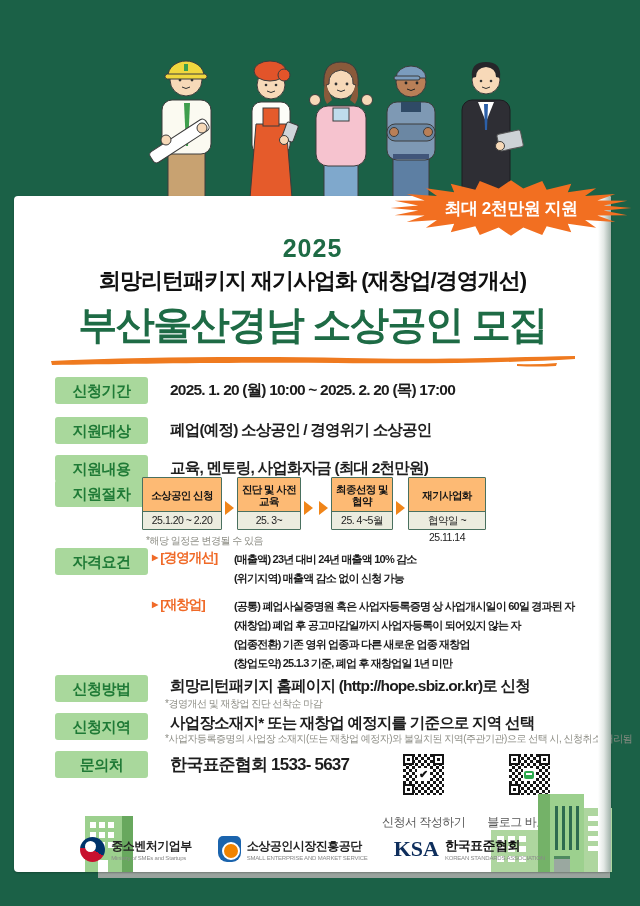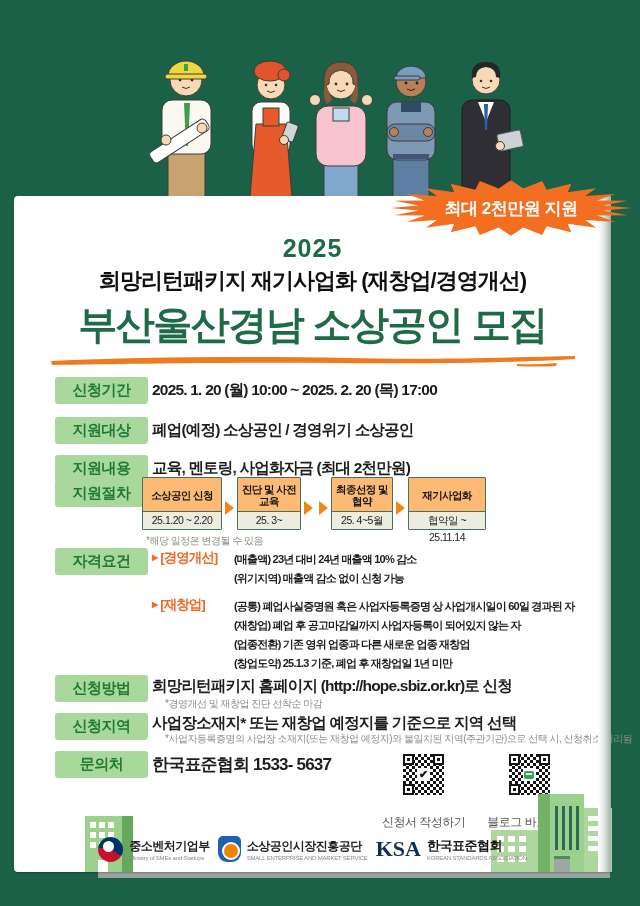--- a/index.html
+++ b/index.html
@@ -22,22 +22,22 @@
   .burst span { color:#fff; font-weight:800; font-size:17px; letter-spacing:-0.5px; }
 
   
   .titles { position:absolute; top:38px; left:0; width:100%; text-align:center; }
   .t-year { font-size:25px; font-weight:800; color:#1e6b45; letter-spacing:1px; }
   .t-sub  { font-size:22px; font-weight:800; color:#101010; letter-spacing:-1px; margin-top:3px; }
   .t-main { font-size:39px; font-weight:800; color:#1e6b45; letter-spacing:-1.5px; margin-top:2px; }
   .brush  { width:532px; height:14px; margin:1px auto 0; display:block; }
 
   
-  .lab { position:absolute; left:41px; width:93px; height:27px; line-height:27px; background:#a9d89c; color:#1f7a36; font-weight:800; font-size:15px; text-align:center; border-radius:3px; letter-spacing:-0.5px;font-family:Liberation Serif, serif; }
-  .val { position:absolute; left:138px; font-size:15.5px; font-weight:700; color:#1d1d1d; letter-spacing:-0.8px; white-space:nowrap; }
+  .lab { position:absolute; left:41px; width:93px; height:27px; line-height:27px; background:#a9d89c; color:#1f7a36; font-weight:800; font-size:15px; text-align:center; border-radius:3px; letter-spacing:-0.5px; }
+  .val { position:absolute; left:156px; font-size:15.5px; font-weight:700; color:#1d1d1d; letter-spacing:-0.8px; white-space:nowrap; }
   .note { position:absolute; left:151px; font-size:10px; color:#8d8d85; letter-spacing:-0.5px; white-space:nowrap; }
 
   
   .flow { position:absolute; left:128px; top:281px; display:flex; align-items:flex-start; }
   .step { border:1.5px solid #49705f; background:#fdba74; border-radius:1px; }
   .step .nm { min-height:33px; display:flex; align-items:center; justify-content:center; font-size:10.5px; font-weight:800; color:#161616; text-align:center; letter-spacing:-0.6px; line-height:12px; padding:2px 1px; }
   .step .dt { border-top:1.5px solid #49705f; background:#ececе4; background:#ececdf; font-size:10.5px; color:#222; text-align:center; height:18px; line-height:17px; letter-spacing:-0.5px; }
   .arw { width:15px; align-self:center; display:flex; justify-content:center; align-items:center; margin-top:8px; }
   .arw i { display:block; width:0; height:0; border-left:9px solid #f08519; border-top:7px solid transparent; border-bottom:7px solid transparent; }
   .w1{width:80px}.w2{width:64px}.w3{width:56px}.w4{width:62px}.w5{width:78px}
@@ -68,21 +68,21 @@
   .b-left .side { position:absolute; right:0; top:0; width:11px; height:100%; background:#68a85e; }
   .b-left .door { position:absolute; left:13px; bottom:0; width:10px; height:12px; background:#fff; }
   .b-r1 { left:477px; top:634px; width:50px; height:42px; background:#aed69f; }
   .b-r2 { left:524px; top:598px; width:46px; height:78px; background:#9cd08e; }
   .b-r2 .cap { position:absolute; left:0; top:0; width:12px; height:100%; background:#74b268; }
   .b-r2 .slit { position:absolute; top:12px; width:3px; height:44px; background:#2e6b4f; }
   .b-r2 .door2 { position:absolute; left:16px; bottom:0; width:16px; height:16px; background:#9aa8a0; border-top:3px solid #4f8a60; }
   .b-r3 { left:570px; top:612px; width:28px; height:64px; background:#aed69f; }
 
   
-  .logos { position:absolute; left:0; top:640px; width:100%; display:flex; justify-content:center; align-items:center; gap:8px; }
+  .logos { position:absolute; left:0; top:640px; width:100%; display:flex; justify-content:center; align-items:center; gap:26px; }
   .logo { display:flex; align-items:center; gap:6px; }
   .mss-mark { width:25px; height:25px; border-radius:50%; background:conic-gradient(from 200deg,#c8102e 0 22%,#00336a 22% 78%,#c8102e 78% 100%); position:relative; }
   .mss-mark::after { content:""; position:absolute; left:5px; top:4px; width:11px; height:11px; border-radius:50%; background:#fff; }
   .semas-mark { width:23px; height:26px; border-radius:5px 5px 9px 9px; background:#1b64ad; position:relative; }
   .semas-mark::after { content:""; position:absolute; left:4px; top:6px; width:14px; height:14px; border-radius:50%; background:#f08300; border:2px solid #fff; }
   .lg-kr { font-size:12px; font-weight:800; color:#222; letter-spacing:-0.5px; }
   .lg-en { font-size:6px; color:#8a8a8a; letter-spacing:-0.2px; }
   .ksa-abbr { font-family:"Liberation Serif", serif; font-size:22px; font-weight:700; color:#0e2e5c; letter-spacing:0; }
   .ksa-kr { font-size:13px; font-weight:800; color:#111; letter-spacing:-0.5px; }
 </style>

